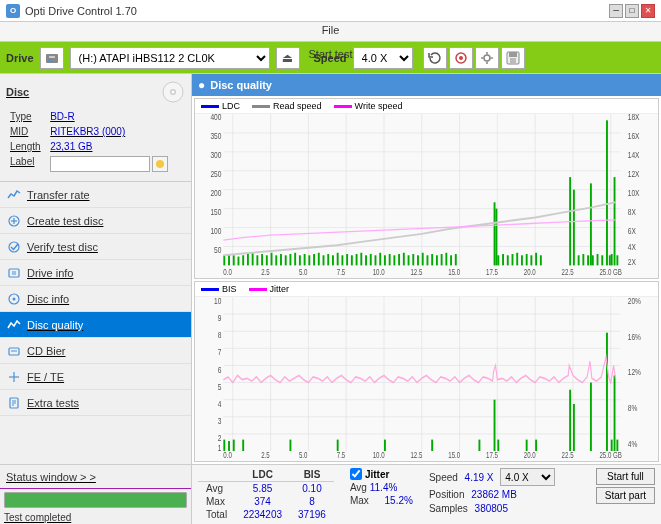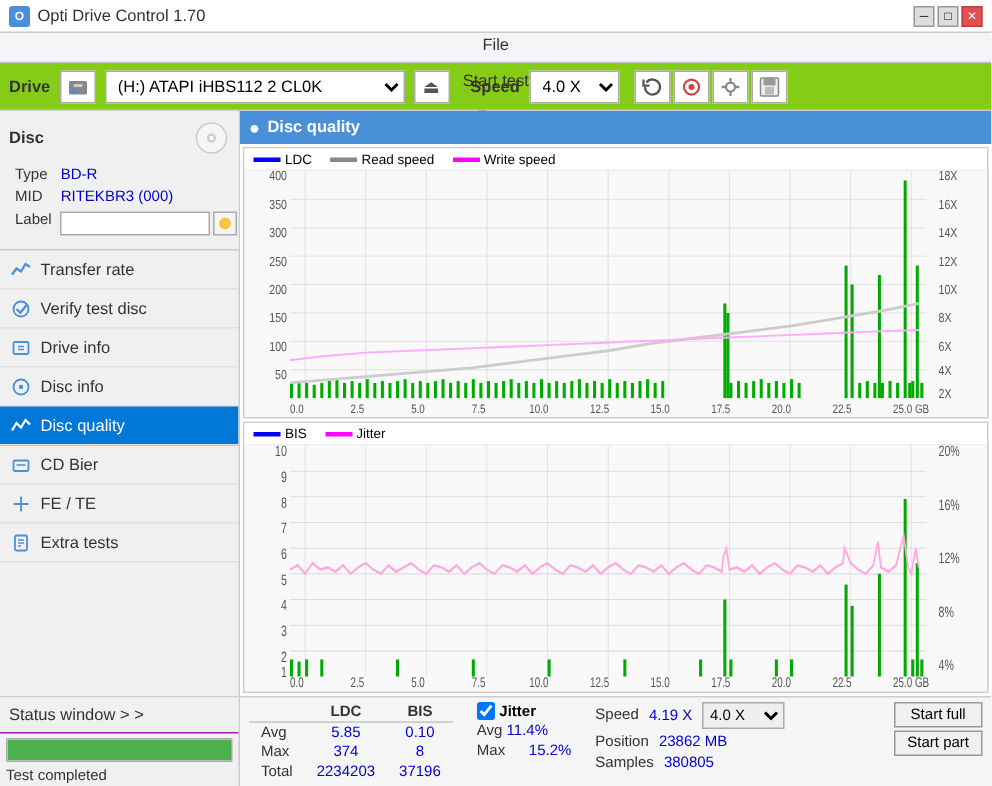--- a/index.html
+++ b/index.html
@@ -25,21 +25,21 @@
     .speed-label { font-weight: bold; font-size: 11px; color: #333; margin-left: 8px; }
     .speed-select { height: 22px; border: 1px solid #aaa; background: white; padding: 0 4px; font-size: 11px; width: 60px; }
     .toolbar-icons { display: flex; gap: 2px; margin-left: 4px; }
     .toolbar-icon { width: 24px; height: 22px; border: 1px solid #aaa; background: #fff; cursor: pointer; display: flex; align-items: center; justify-content: center; font-size: 12px; }
     .toolbar-icon-save { background: #fff; }
     
     
     .main-layout { display: flex; height: calc(524px - 22px - 20px - 32px); }
     
     
-    .sidebar { width: 160px; background: #f0f0f0; border-right: 1px solid #ccc; display: flex; flex-direction: column; flex-shrink: 0; }
+    .sidebar { width: 192px; background: #f0f0f0; border-right: 1px solid #ccc; display: flex; flex-direction: column; flex-shrink: 0; text-decoration: underline; }
     
     
     .disc-panel { padding: 6px; border-bottom: 1px solid #ccc; background: #f0f0f0; }
     .disc-header { display: flex; align-items: center; justify-content: space-between; margin-bottom: 4px; }
     .disc-title { font-weight: bold; font-size: 11px; color: #333; }
     .disc-icon { width: 24px; height: 24px; }
     .disc-table { width: 100%; }
     .disc-table td { font-size: 10px; padding: 1px 2px; vertical-align: top; }
     .disc-table td:first-child { color: #333; white-space: nowrap; }
     .disc-table td:last-child { color: #0000cc; font-weight: 500; }
@@ -177,20 +177,24 @@
         <tbody>
             <tr>
           <td>Type</td>
           <td>BD-R</td>
         </tr>
         <tr>
           <td>MID</td>
           <td>RITEKBR3 (000)</td>
         </tr>
         <tr>
+          <td>Length</td>
+          <td>23,31 GB</td>
+        </tr>
+        <tr>
           <td>Label</td>
           <td>
             <div class="label-input-row">
               <input type="text" class="label-input" style="">
               <div class="label-btn">
                 <svg width="10" height="10" viewBox="0 0 10 10">
                       <circle cx="5" cy="5" r="4" fill="#f5c842"></circle>
                     </svg>
               </div>
             </div>
@@ -201,20 +205,30 @@
     </div>
 
     <div class="sidebar-menu">
       <div class="sidebar-item">
         <div class="item-icon">
           <svg viewBox="0 0 14 14">
               <polyline points="1,10 4,6 7,8 10,3 13,5" stroke="#4a90d9" stroke-width="1.5" fill="none"></polyline>
             </svg>
         </div>
         <span>Transfer rate</span>
+      </div>
+      <div class="sidebar-item">
+        <div class="item-icon">
+          <svg viewBox="0 0 14 14">
+              <circle cx="7" cy="7" r="5" stroke="#4a90d9" stroke-width="1.2" fill="none"></circle>
+              <line x1="7" y1="4" x2="7" y2="10" stroke="#4a90d9" stroke-width="1.2"></line>
+              <line x1="4" y1="7" x2="10" y2="7" stroke="#4a90d9" stroke-width="1.2"></line>
+            </svg>
+        </div>
+        <span>Create test disc</span>
       </div>
       <div class="sidebar-item">
         <div class="item-icon">
           <svg viewBox="0 0 14 14">
               <circle cx="7" cy="7" r="5" stroke="#4a90d9" stroke-width="1.2" fill="none"></circle>
               <polyline points="4,7 6.5,9.5 11,4" stroke="#4a90d9" stroke-width="1.5" fill="none"></polyline>
             </svg>
         </div>
         <span>Verify test disc</span>
       </div>

